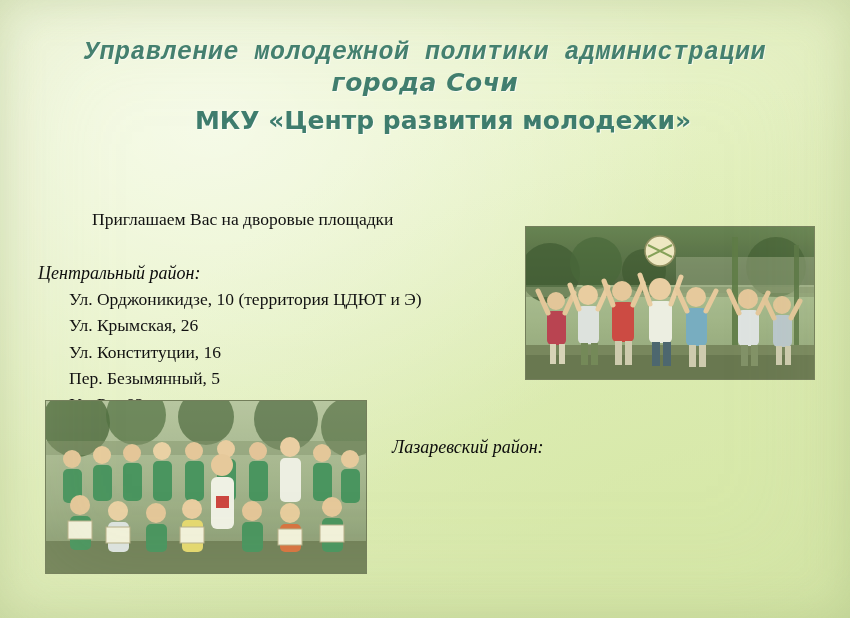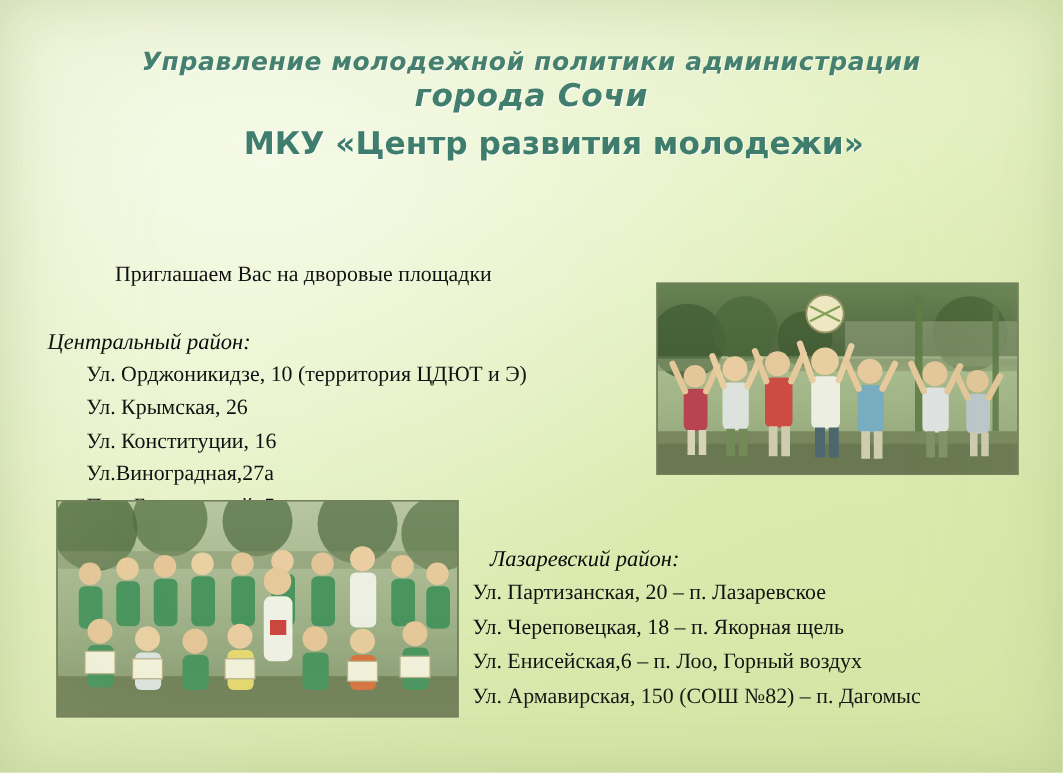--- a/index.html
+++ b/index.html
@@ -44,21 +44,21 @@
   }
   .h-line {
     font-family: "DejaVu Sans", sans-serif;
     font-weight: bold;
     font-style: italic;
     color: #3f7d6e;
     letter-spacing: 0.5px;
     line-height: 1.18;
     text-shadow: 1px 1px 0 rgba(255,255,255,0.65);
   }
-  .h1 { font-size: 20px; }
+  .h1 { font-size: 25px; font-family: Liberation Mono, monospace; }
   .h2 { font-size: 25px; }
   .h3 {
     font-size: 25px;
     font-style: normal;
     margin-top: 9px;
     letter-spacing: 0px;
     margin-left: 36px;
   }
 
   .program-line {
@@ -164,34 +164,27 @@
 
 
   <div class="invite-line">Приглашаем Вас на дворовые площадки</div>
 
   <div class="central-block">
     <span class="district">Центральный район:</span>
     <ul class="addr-list">
       <li>Ул. Орджоникидзе, 10 (территория ЦДЮТ и Э)</li>
       <li>Ул. Крымская, 26</li>
       <li>Ул. Конституции, 16</li>
-      <li>Ул.Виноградная,27а</li>
       <li>Пер. Безымянный, 5</li>
       <li>Ул. Роз,82</li>
     </ul>
   </div>
 
   <div class="laz-block">
     <span class="district">Лазаревский район:</span>
-    <ul class="addr-list">
-      <li>Ул. Партизанская, 20 – п. Лазаревское</li>
-      <li>Ул. Череповецкая, 18 – п. Якорная щель</li>
-      <li>Ул. Енисейская,6 – п. Лоо, Горный воздух</li>
-      <li>Ул. Армавирская, 150 (СОШ №82) – п. Дагомыс</li>
-    </ul>
   </div>
 
   <div class="photo" id="photo-kids">
     <svg viewBox="0 0 288 152" preserveAspectRatio="none" aria-hidden="true">
       <defs>
         <linearGradient id="skyK" x1="0" y1="0" x2="0" y2="1">
           <stop offset="0%" stop-color="#b9c9a2"></stop>
           <stop offset="55%" stop-color="#9fb389"></stop>
           <stop offset="100%" stop-color="#8a9e74"></stop>
         </linearGradient>

